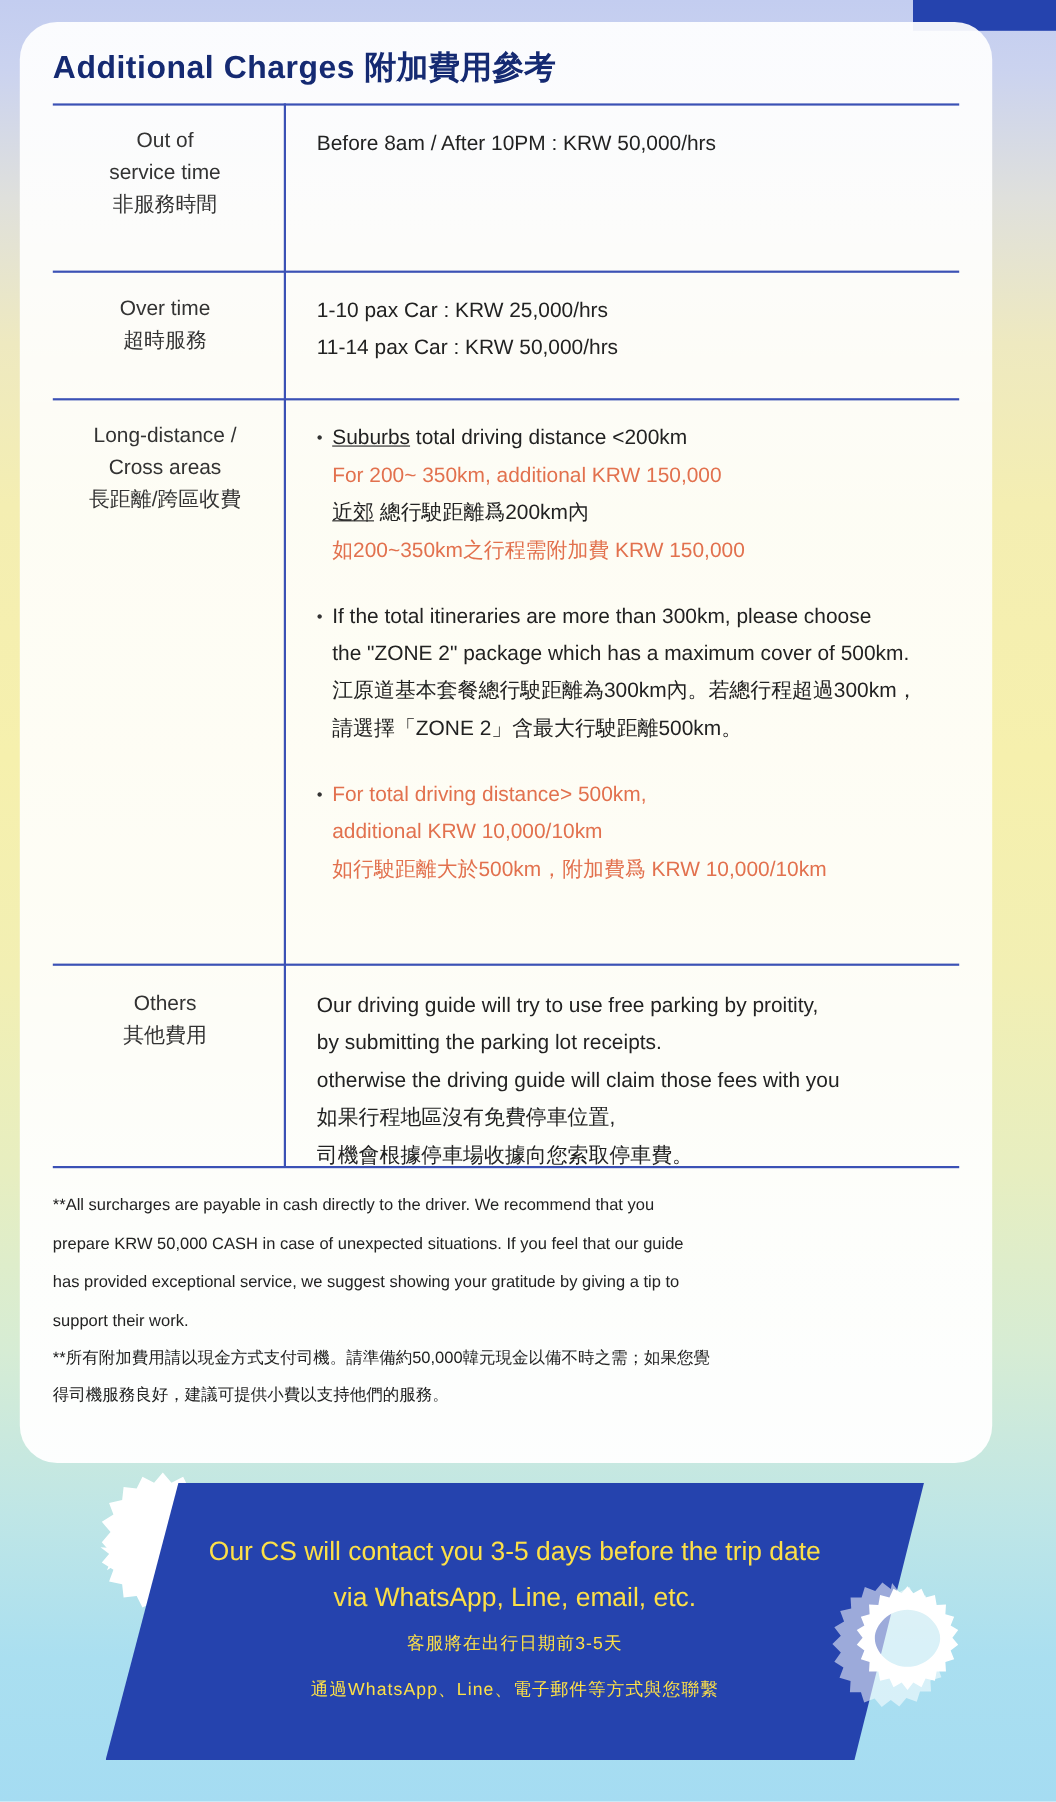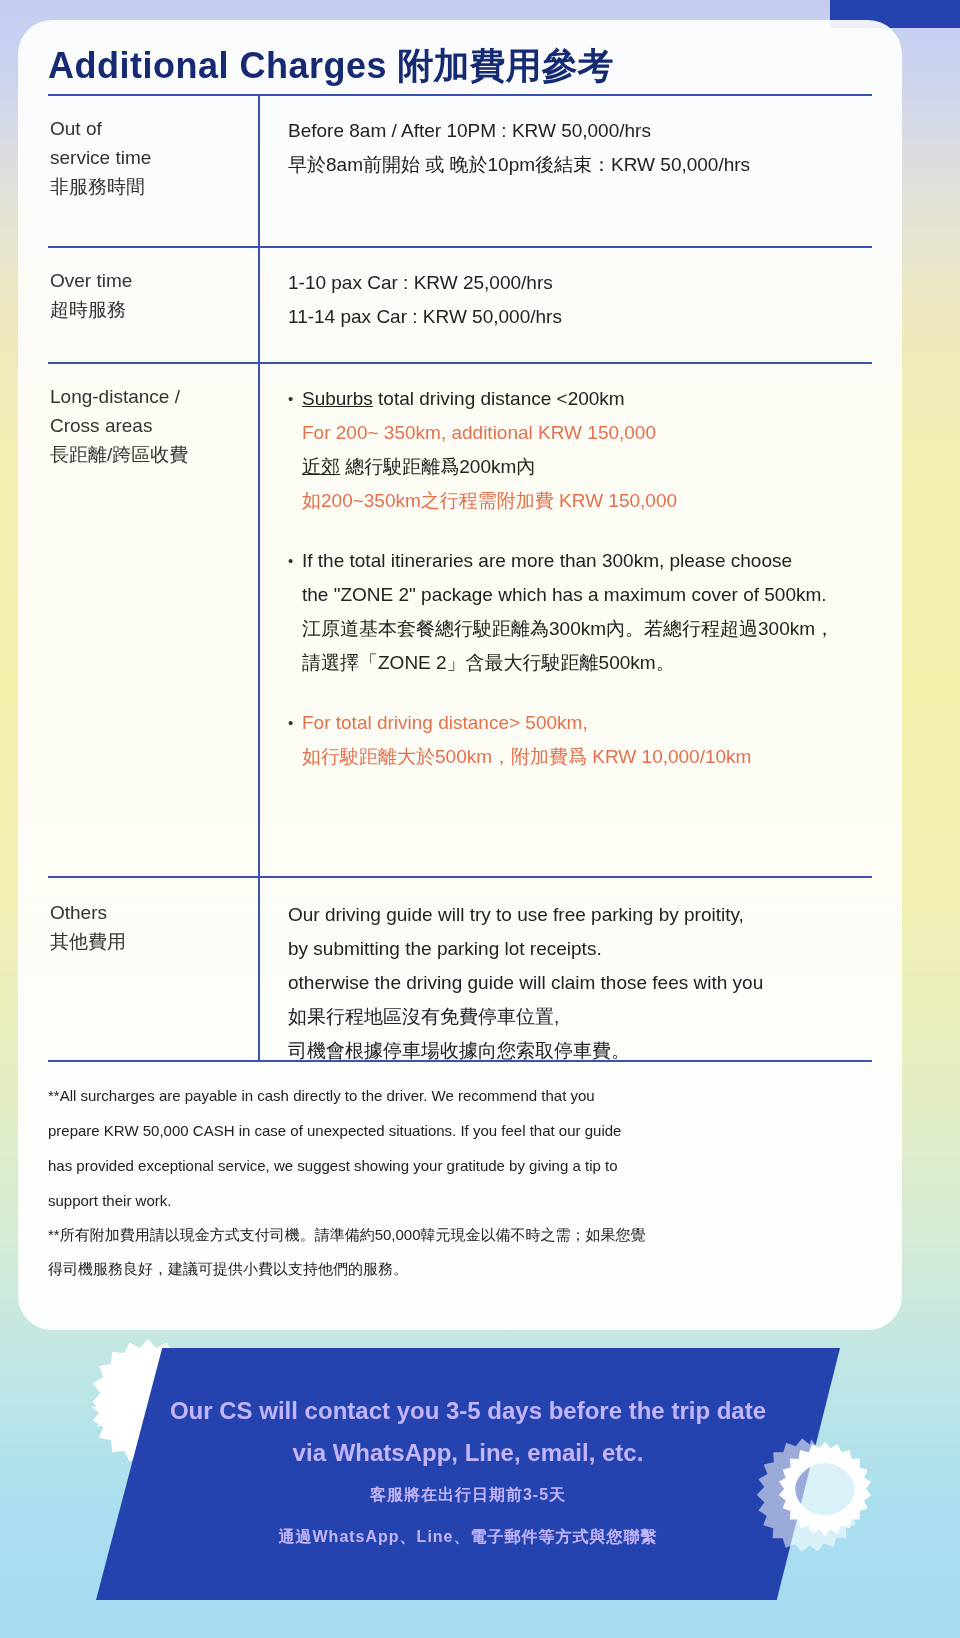--- a/index.html
+++ b/index.html
@@ -44,21 +44,21 @@
         rgba(255,255,255,0.88) 62%,
         rgba(255,255,255,0.93) 82%,
         rgba(255,255,255,0.96) 100%);
     overflow: hidden;
   }
   .card-inner { position: relative; width: 100%; height: 100%; }
 
   .title {
     position: absolute;
     left: 30px; top: 22px;
-    font-size: 36px;
+    font-size: 29px;
     font-weight: 700;
     letter-spacing: 0.5px;
     color: #152a72;
     white-space: nowrap;
   }
   .title .cjk { letter-spacing: 0px; }
 
   
   .table {
     position: absolute;
@@ -72,21 +72,21 @@
     background: #3b51b5;
   }
   .hline {
     position: absolute;
     left: 0px; width: 824px; height: 2px;
     background: #3b51b5;
   }
   .row { position: absolute; left: 0; width: 824px; }
   .rlabel {
     position: absolute; left: 2px; width: 200px;
-    font-size: 19px; color: #333; line-height: 29px;
+    font-size: 19px; color: #333; line-height: 29px; text-align: center;
   }
   .rbody {
     position: absolute; left: 240px; width: 584px;
     font-size: 19px; color: #222; line-height: 34px;
   }
   .rbody .orange { color: #e2714e; }
   .rbody .u { text-decoration: underline; margin-top: 20px; }
   .bullet { position: relative; padding-left: 14px; }
   .bullet::before {
     content: "\2022";
@@ -118,21 +118,21 @@
   }
   .banner {
     position: absolute;
     left: 96px; top: 18px; width: 744px; height: 252px;
     background: #2543ae;
     clip-path: polygon(8.9% 0%, 100% 0%, 91.5% 100%, 0% 100%);
     display: flex; flex-direction: column;
     align-items: center; justify-content: center;
   }
   .banner .bline {
-    color: #c4b5fd; font-weight: 700;
+    color: #fde047; font-weight: 400;
     font-size: 24px; line-height: 42px;
     text-align: left; white-space: nowrap;
   }
   .banner .bline.cjk { font-size: 16px; letter-spacing: 1px; }
   .gear-ring {
     position: absolute; left: 772px; top: 110px; width: 106px; height: 106px;
   }
 </style>
 </head>
 <body>
@@ -155,21 +155,20 @@
 
         <div class="hline" style="top:0px;"></div>
         <div class="row" style="top:20px;">
           <div class="rlabel">
             <div>Out of</div>
             <div>service time</div>
             <div>非服務時間</div>
           </div>
           <div class="rbody">
             <div>Before 8am / After 10PM : KRW 50,000/hrs</div>
-            <div>早於8am前開始 或 晚於10pm後結束：KRW 50,000/hrs</div>
           </div>
         </div>
 
         <div class="hline" style="top:152px;"></div>
         <div class="row" style="top:172px;">
           <div class="rlabel">
             <div>Over time</div>
             <div>超時服務</div>
           </div>
           <div class="rbody">
@@ -200,20 +199,21 @@
               <div>If the total itineraries are more than 300km, please choose</div>
               <div>the "ZONE 2" package which has a maximum cover of 500km.</div>
               <div>江原道基本套餐總行駛距離為300km內。若總行程超過300km，</div>
               <div>請選擇「ZONE 2」含最大行駛距離500km。</div>
             </div>
 
             <div class="gap"></div>
 
             <div class="bullet">
               <div class="orange">For total driving distance&gt; 500km,</div>
+              <div class="orange">additional KRW 10,000/10km</div>
               <div class="orange">如行駛距離大於500km，附加費爲 KRW 10,000/10km</div>
             </div>
 
           </div>
         </div>
 
         <div class="hline" style="top:782px;"></div>
         <div class="row" style="top:804px;">
           <div class="rlabel">
             <div>Others</div>

